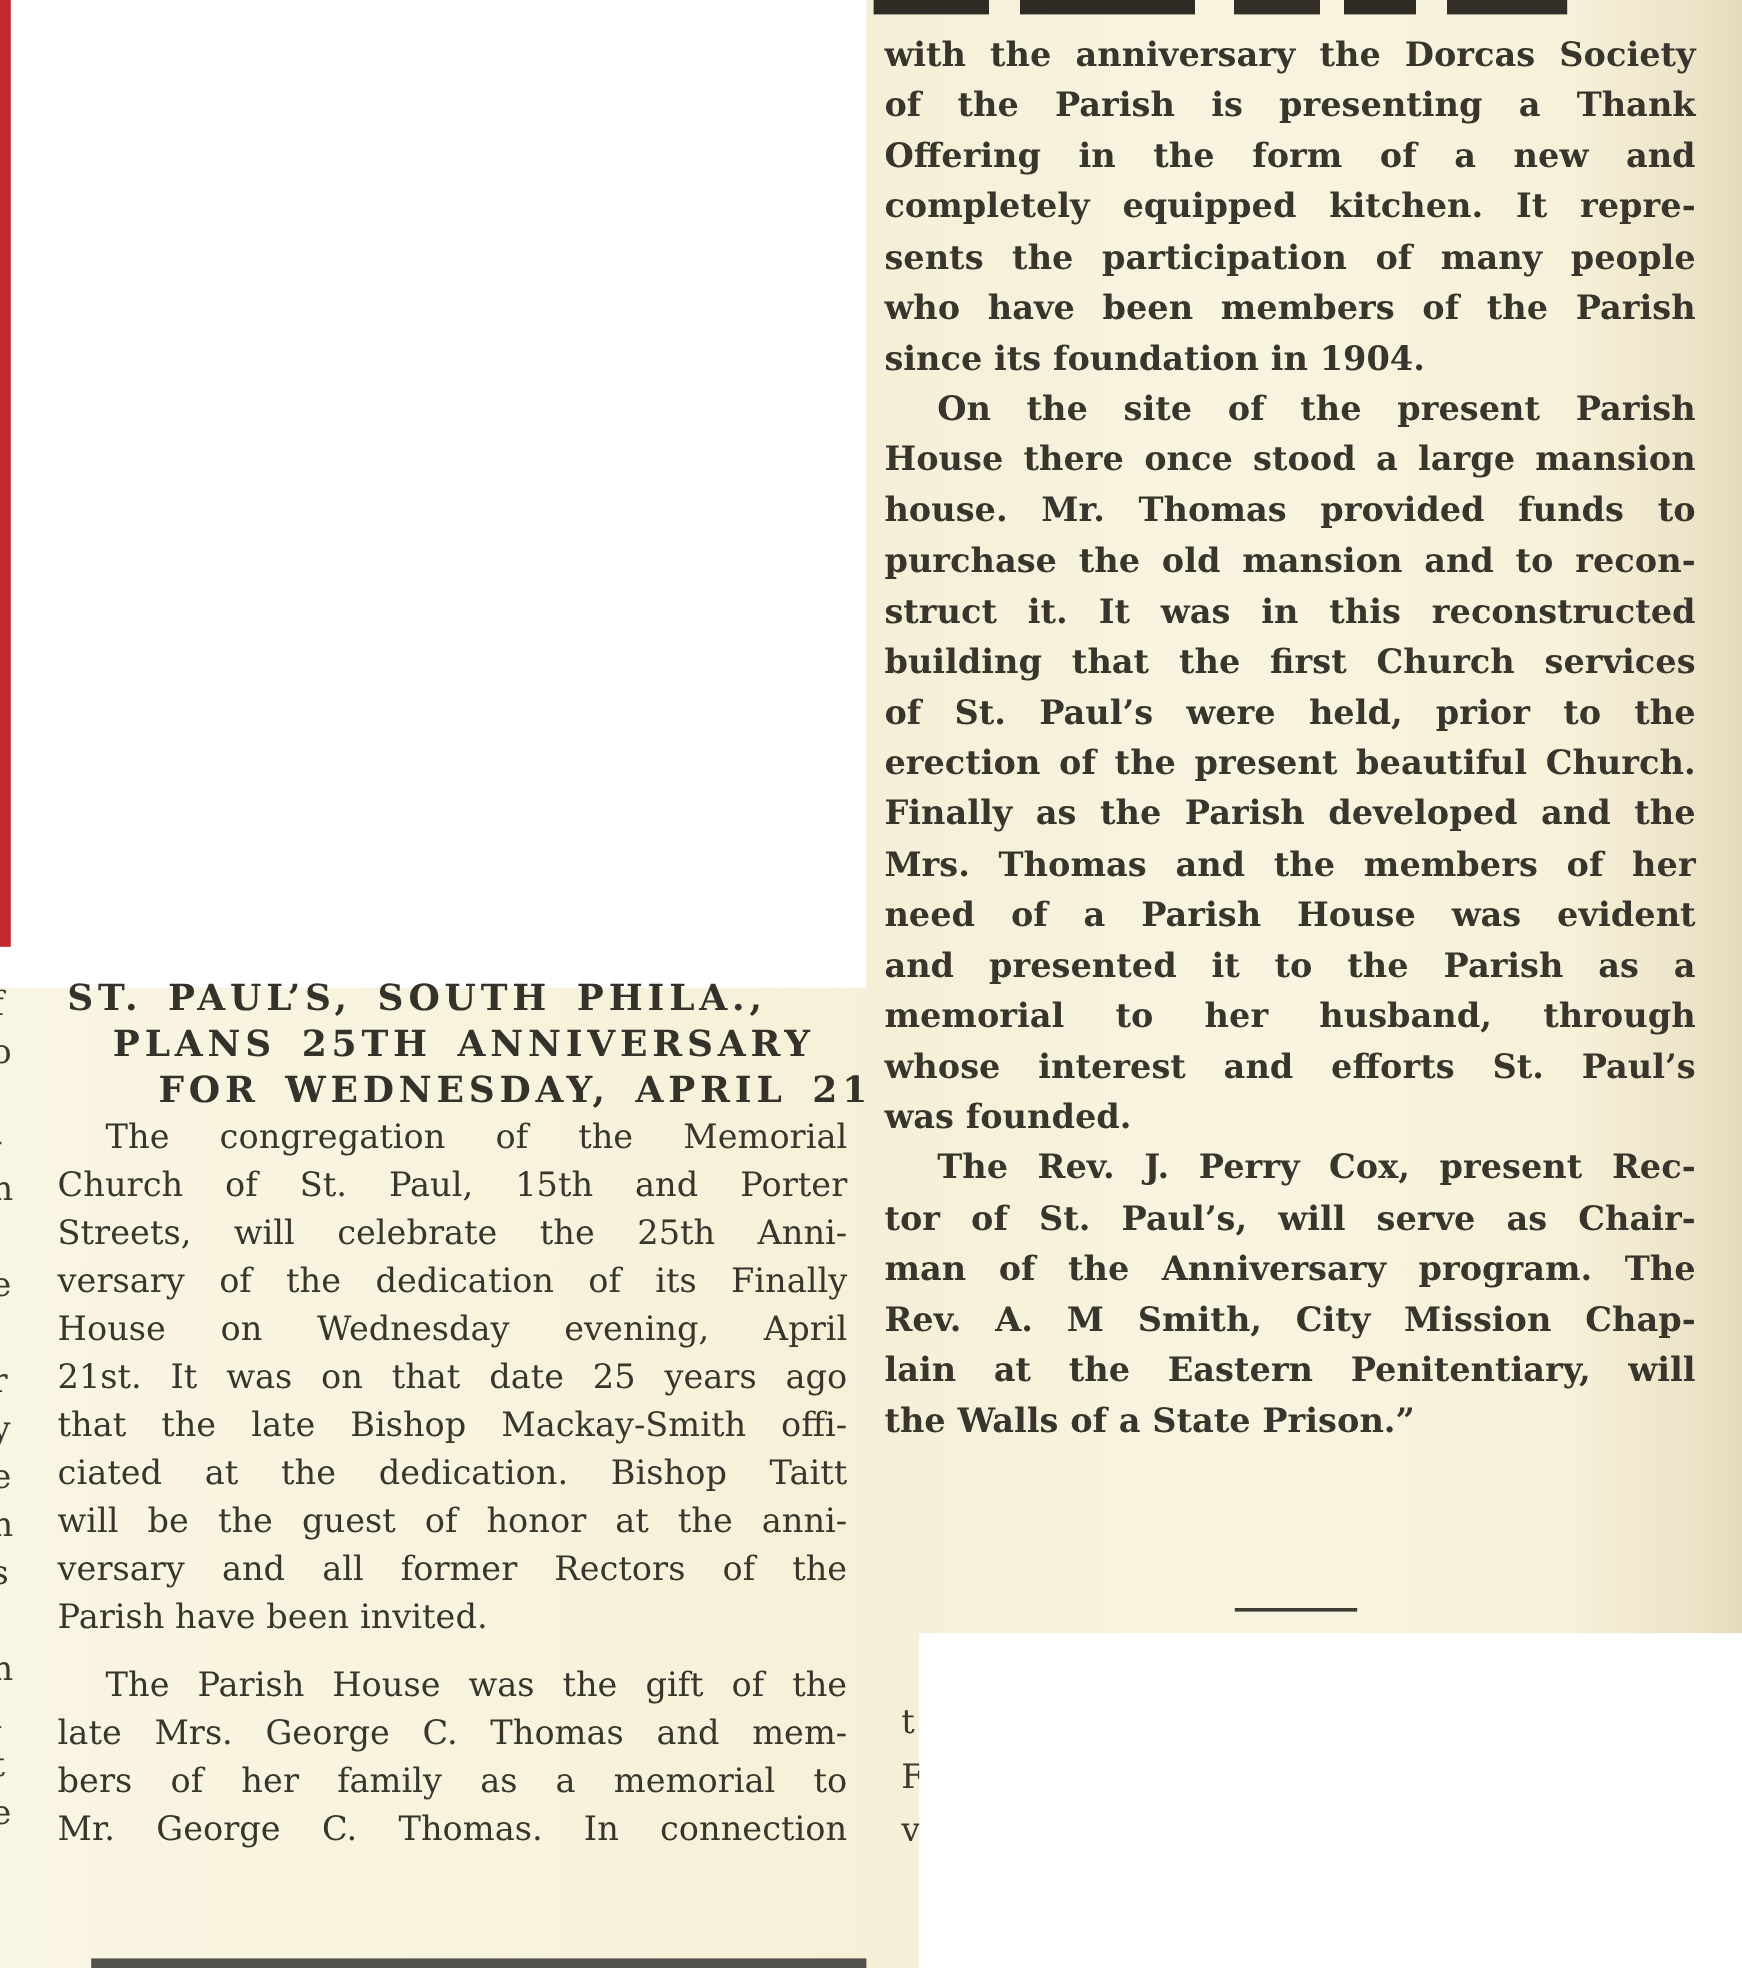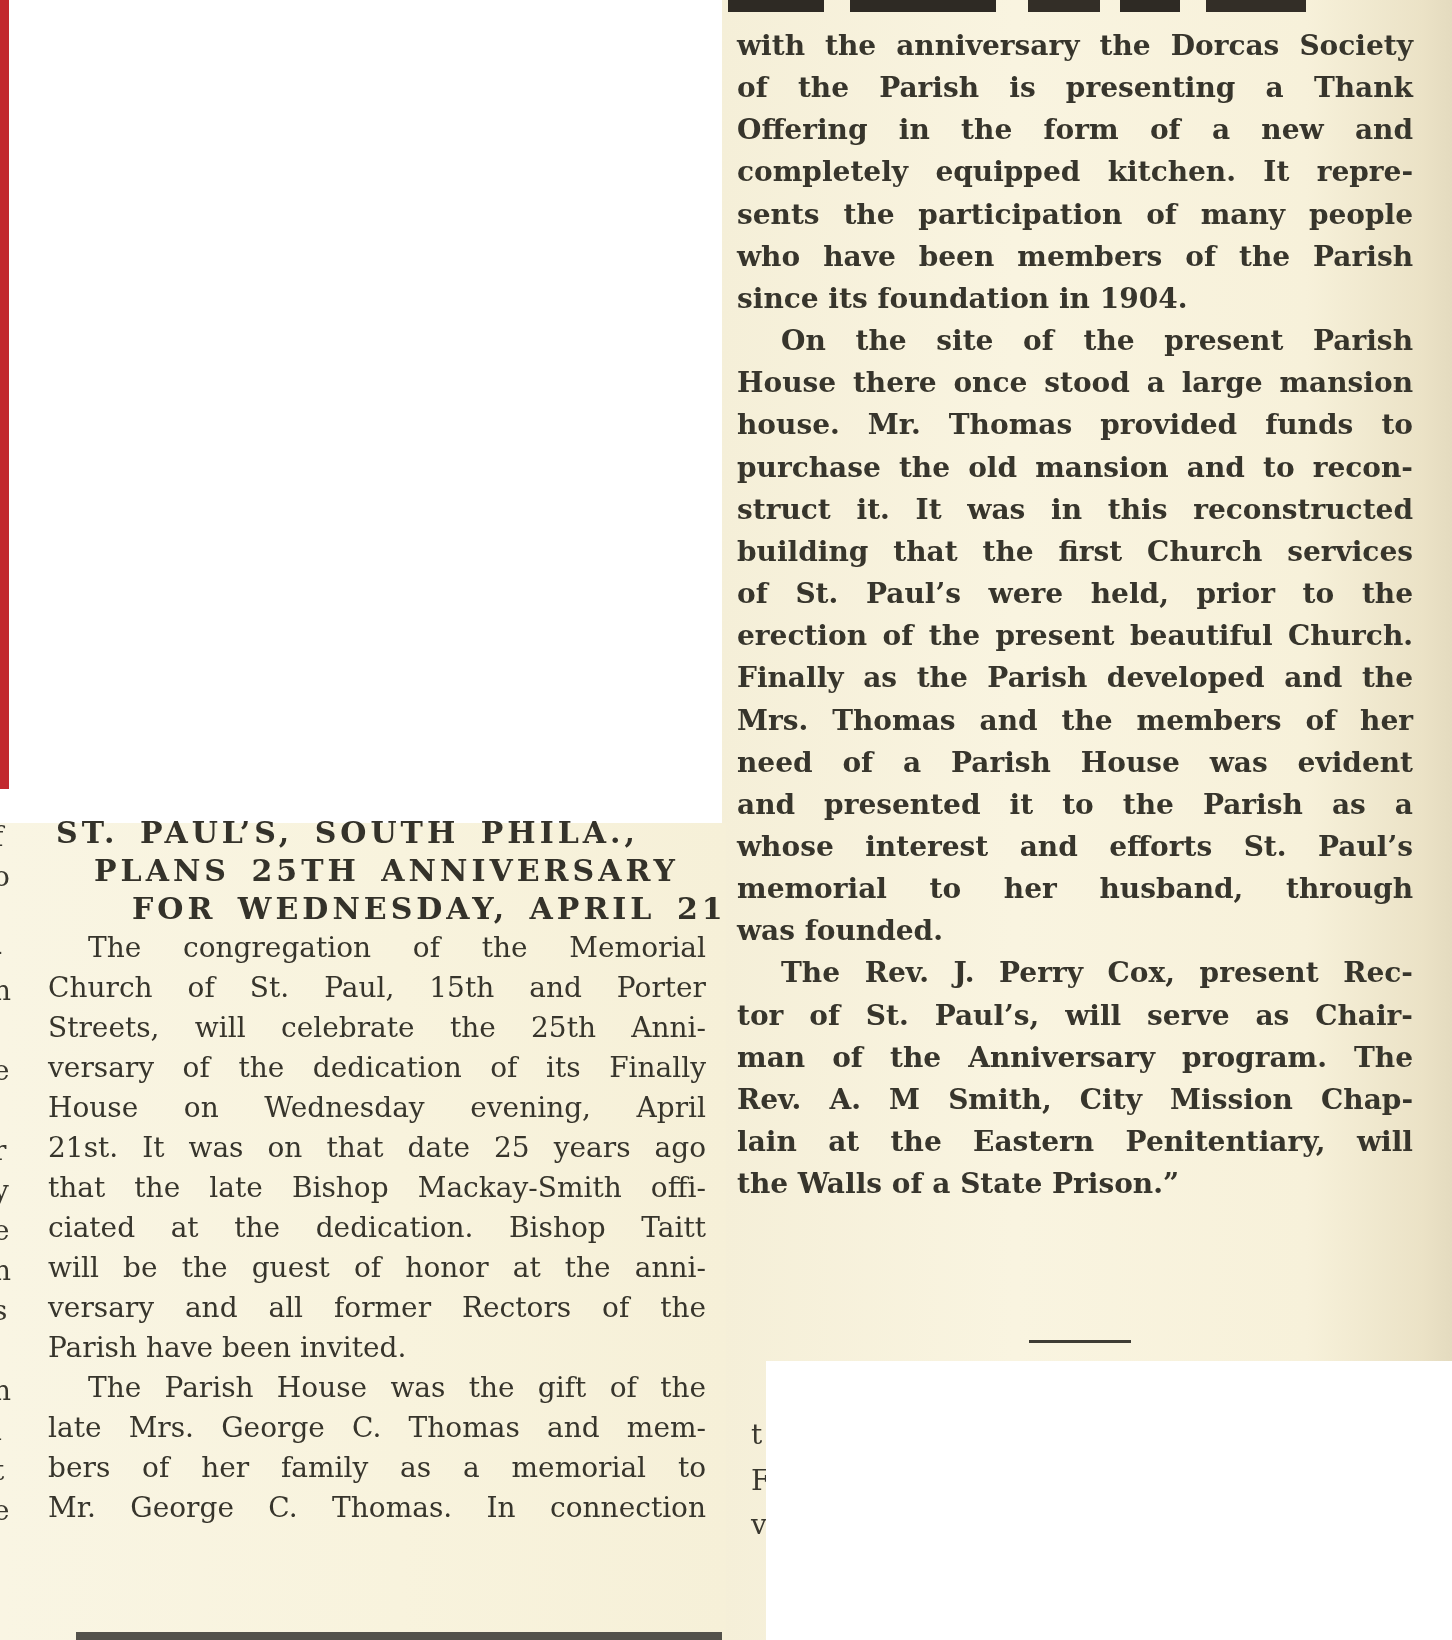--- a/index.html
+++ b/index.html
@@ -69,21 +69,21 @@
         <div class="tl just">Church of St. Paul, 15th and Porter</div>
         <div class="tl just">Streets, will celebrate the 25th Anni-</div>
         <div class="tl just">versary of the dedication of its Finally</div>
         <div class="tl just">House on Wednesday evening, April</div>
         <div class="tl just">21st. It was on that date 25 years ago</div>
         <div class="tl just">that the late Bishop Mackay-Smith offi-</div>
         <div class="tl just">ciated at the dedication. Bishop Taitt</div>
         <div class="tl just">will be the guest of honor at the anni-</div>
         <div class="tl just">versary and all former Rectors of the</div>
         <div class="tl">Parish have been invited.</div>
-        <div class="tl just" style="padding-left: 40px;">The Parish House was the gift of the</div>
+        <div class="tl just" style="padding-left: 40px; margin-top: 16px;">The Parish House was the gift of the</div>
         <div class="tl just">late Mrs. George C. Thomas and mem-</div>
         <div class="tl just">bers of her family as a memorial to</div>
         <div class="tl just">Mr. George C. Thomas. In connection</div>
       </div>
   </div>
 
   <div class="rc">
       <div class="tl just">with the anniversary the Dorcas Society</div>
       <div class="tl just">of the Parish is presenting a Thank</div>
       <div class="tl just">Offering in the form of a new and</div>
@@ -96,22 +96,22 @@
       <div class="tl just">house. Mr. Thomas provided funds to</div>
       <div class="tl just">purchase the old mansion and to recon-</div>
       <div class="tl just">struct it. It was in this reconstructed</div>
       <div class="tl just">building that the first Church services</div>
       <div class="tl just">of St. Paul’s were held, prior to the</div>
       <div class="tl just">erection of the present beautiful Church.</div>
       <div class="tl just">Finally as the Parish developed and the</div>
       <div class="tl just">Mrs. Thomas and the members of her</div>
       <div class="tl just">need of a Parish House was evident</div>
       <div class="tl just">and presented it to the Parish as a</div>
+      <div class="tl just">memorial to her husband, through</div>
       <div class="tl just">whose interest and efforts St. Paul’s</div>
-      <div class="tl just">memorial to her husband, through</div>
       <div class="tl">was founded.</div>
       <div class="tl just" style="padding-left: 44px;">The Rev. J. Perry Cox, present Rec-</div>
       <div class="tl just">tor of St. Paul’s, will serve as Chair-</div>
       <div class="tl just">man of the Anniversary program. The</div>
       <div class="tl just">Rev. A. M Smith, City Mission Chap-</div>
       <div class="tl just">lain at the Eastern Penitentiary, will</div>
       <div class="tl">the Walls of a State Prison.”</div>
     </div>
 
   <div class="divider"></div>

